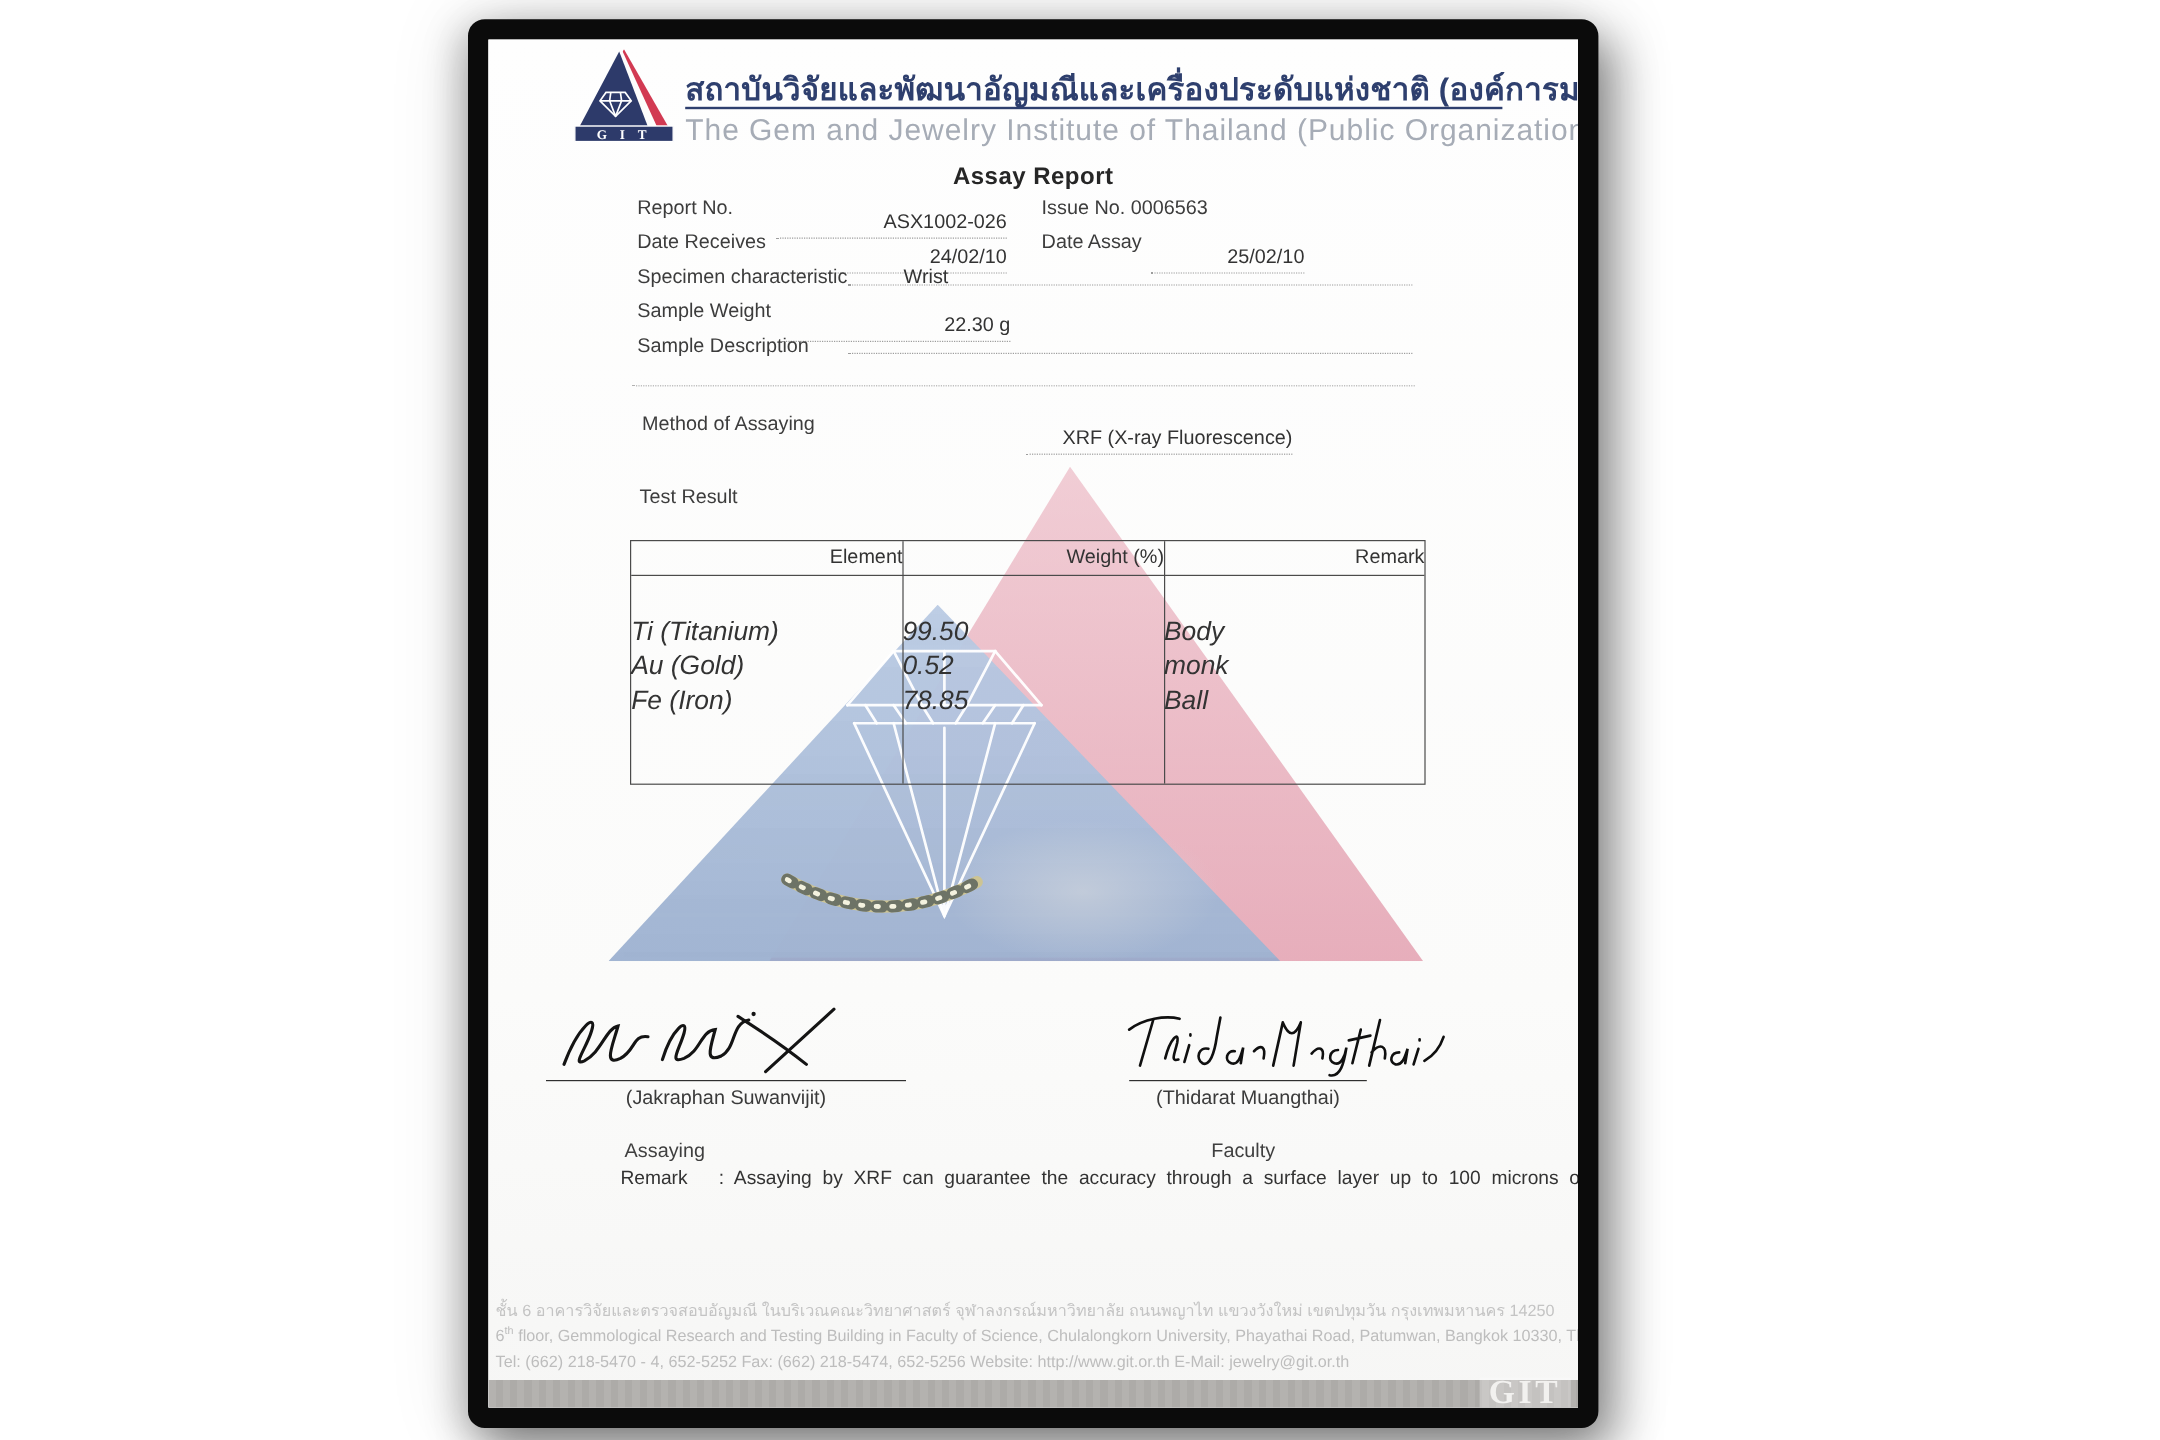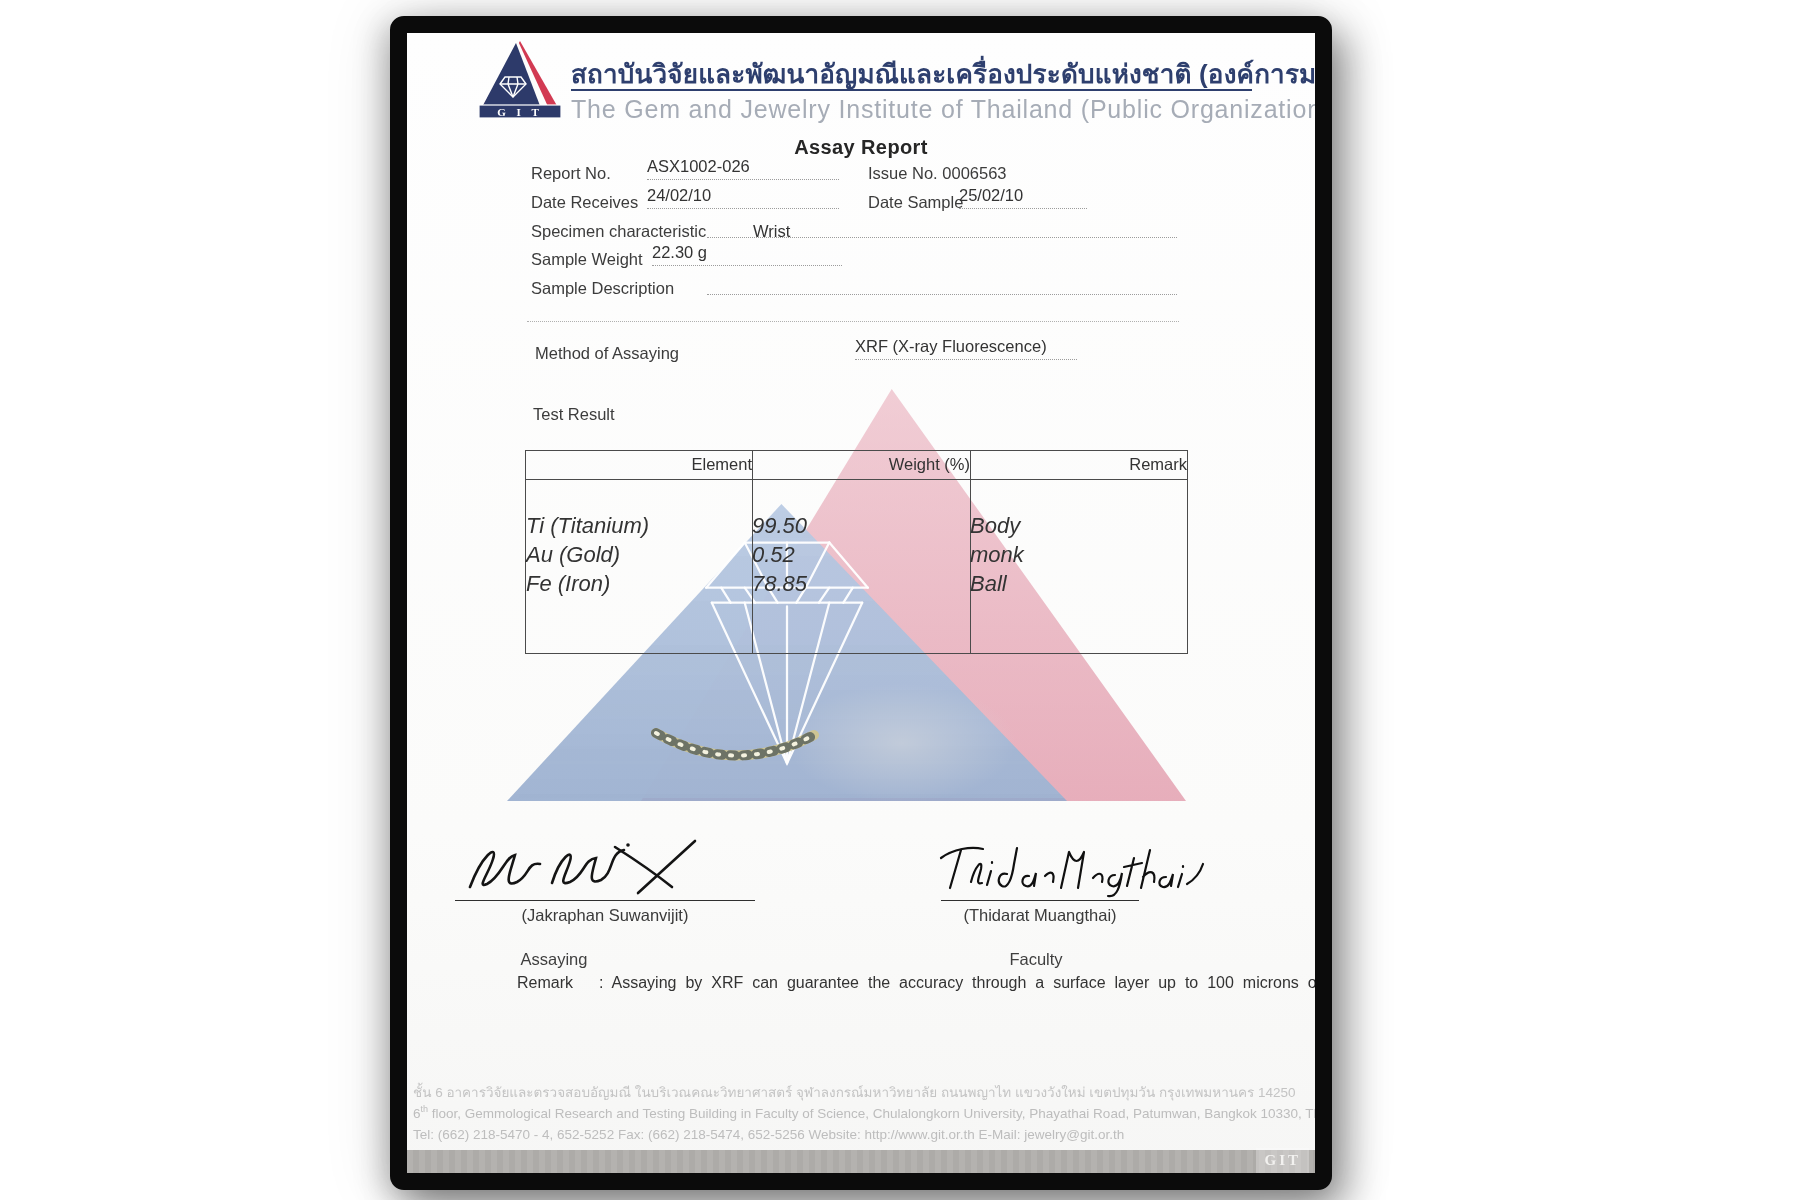--- a/index.html
+++ b/index.html
@@ -14,21 +14,21 @@
   .abs{position:absolute;}
   
   .th-title{left:164px;top:20px;width:700px;font-size:26px;font-weight:bold;color:#2e3f6e;letter-spacing:.2px;white-space:nowrap;}
   .th-underline{left:164px;top:56px;width:681px;height:0;border-top:2px solid #2e3f6e;}
   .en-title{left:164px;top:62px;width:700px;font-size:25px;font-weight:400;color:#a6acb6;letter-spacing:.8px;white-space:nowrap;}
   .report-title{left:0;top:103px;width:908px;text-align:center;font-size:20px;font-weight:bold;color:#262626;letter-spacing:.4px;}
   
   .lbl{font-size:16.5px;color:#3c3c3c;white-space:nowrap;}
   .val{font-size:16.5px;color:#333;white-space:nowrap;}
   .dotline{border-bottom:1.5px dotted #9c9c9c;}
-  .fieldbox{height:22px;text-align:left;}
+  .fieldbox{height:22px;text-align:right;margin-top:19px;}
   
   .rtable{left:118px;top:417px;width:661px;height:202px;border:1.5px solid #4b4b4b;}
   .rtable .hsep{position:absolute;left:0;right:0;top:28px;border-top:1.5px solid #4b4b4b;}
   .rtable .v1{position:absolute;top:0;bottom:0;left:226px;border-left:1.5px solid #4b4b4b;}
   .rtable .v2{position:absolute;top:0;bottom:0;left:444px;border-left:1.5px solid #4b4b4b;}
   .thead{position:absolute;top:4px;height:20px;font-size:16.5px;color:#333;text-align:right;}
   .tcell{position:absolute;height:20px;font-size:22px;color:#333;text-align:left;font-style:italic;}
   
   .wm{pointer-events:none;}
   .wm-red{left:234px;top:356px;width:545px;height:412px;
@@ -48,21 +48,21 @@
   .remark-label{display:inline-block;margin-right:26px;}
   
   .foot{left:6px;width:896px;color:#bdbdbd;white-space:nowrap;}
   .foot-th{top:1048px;font-size:13.5px;color:#c4c4c4;}
   .foot-en{top:1071px;font-size:13.5px;}
   .foot-tel{top:1094px;font-size:13.5px;}
   .grey-strip{left:0;right:0;bottom:0;height:23px;
     background:repeating-linear-gradient(90deg,#b4b2af 0 6px,#adaba8 6px 12px);}
   .git-box{position:absolute;right:6px;top:-2px;padding:0 8px;height:25px;line-height:25px;
     background:rgba(255,255,255,.28);
-    font-family:"Liberation Serif", serif;font-weight:bold;font-size:15px;letter-spacing:3px;color:#f2f1ef;}
+    font-family:"Liberation Serif", serif;font-weight:bold;font-size:28px;letter-spacing:3px;color:#f2f1ef;}
   sup{font-size:9px;}
 </style>
 </head>
 <body>
 
 <div class="canvas">
   <div class="doc-frame">
     <div class="page">
 
       <div class="abs wm wm-red"></div>
@@ -98,21 +98,21 @@
       <div class="abs th-underline"></div>
       <div class="abs en-title">The Gem and Jewelry Institute of Thailand (Public Organization) (GIT)</div>
       <div class="abs report-title">Assay Report</div>
 
       <div class="abs lbl" style="left:124px;top:131px">Report No.</div>
       <div class="abs val fieldbox dotline" style="left:240px;top:124px;width:192px">ASX1002-026</div>
       <div class="abs lbl" style="left:461px;top:131px">Issue No. 0006563</div>
 
       <div class="abs lbl" style="left:124px;top:160px">Date  Receives</div>
       <div class="abs val fieldbox dotline" style="left:240px;top:153px;width:192px">24/02/10</div>
-      <div class="abs lbl" style="left:461px;top:160px">Date  Sample</div>
+      <div class="abs lbl" style="left:461px;top:160px">Date  Assay</div>
       <div class="abs val fieldbox dotline" style="left:552px;top:153px;width:128px">25/02/10</div>
 
       <div class="abs lbl" style="left:124px;top:189px">Specimen characteristic</div>
       <div class="abs dotline" style="left:300px;top:182px;width:470px;height:22px"></div>
       <div class="abs val" style="left:346px;top:189px">Wrist</div>
 
       <div class="abs lbl" style="left:124px;top:217px">Sample  Weight</div>
       <div class="abs val fieldbox dotline" style="left:245px;top:210px;width:190px">22.30  g</div>
 
       <div class="abs lbl" style="left:124px;top:246px">Sample  Description</div>

